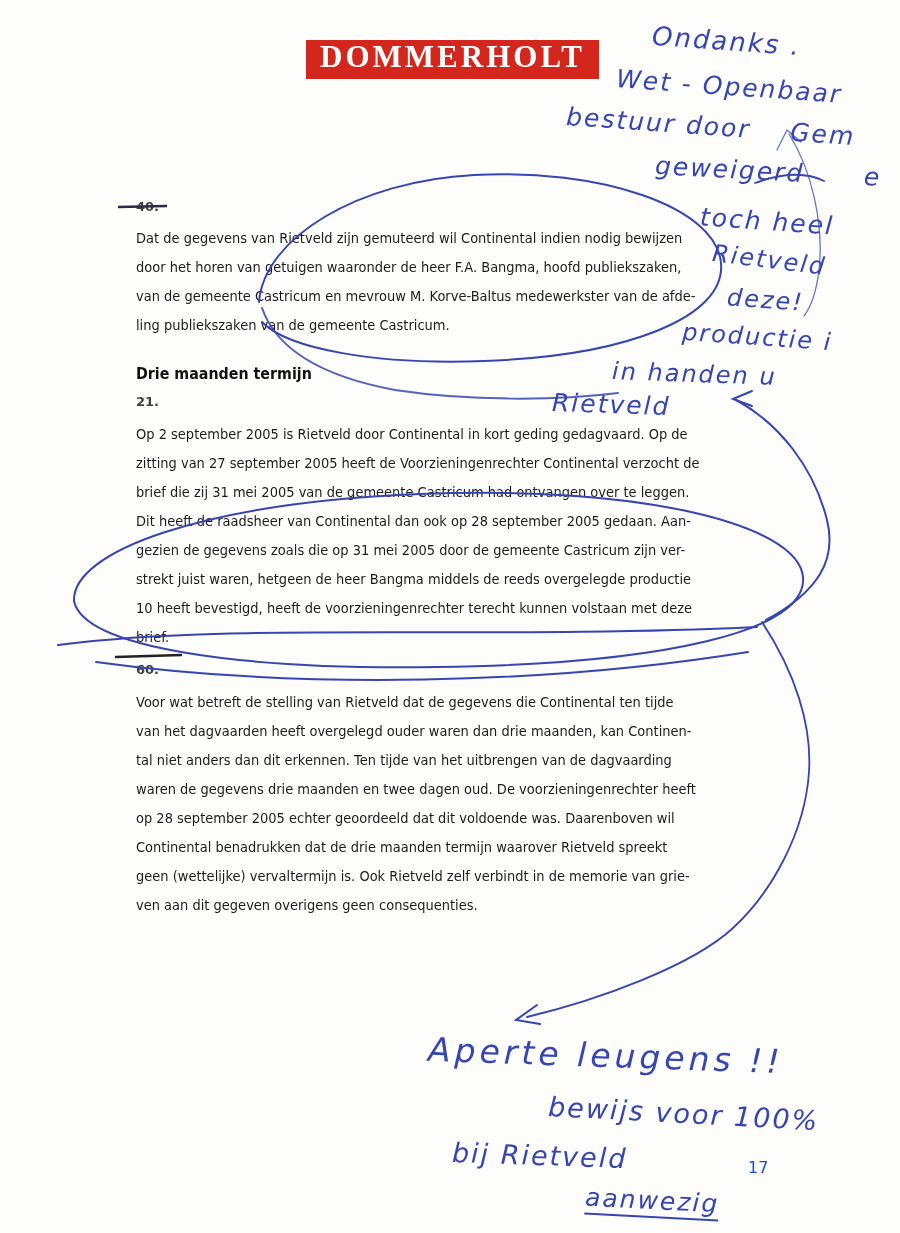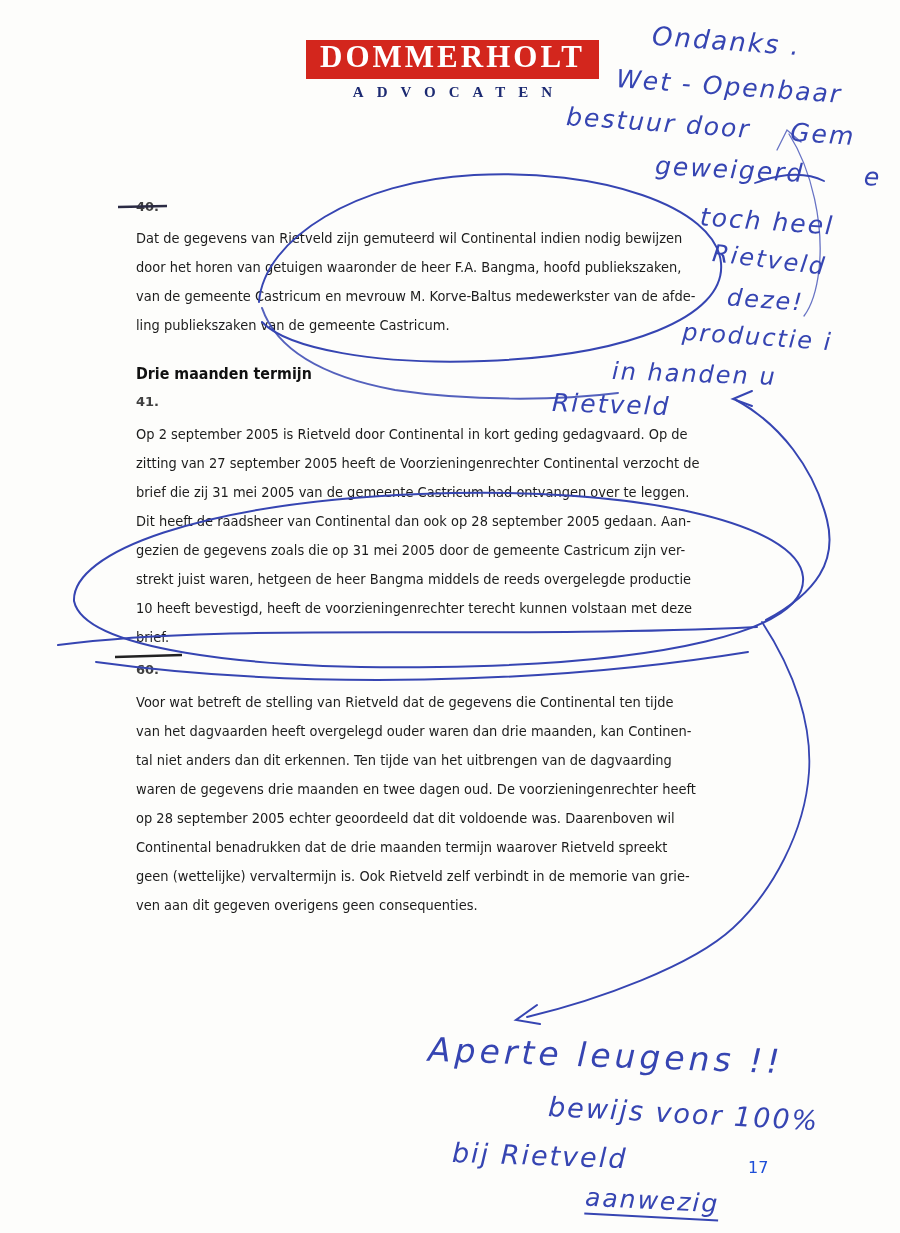--- a/index.html
+++ b/index.html
@@ -64,31 +64,30 @@
   .ink{position:absolute;left:0;top:0;pointer-events:none;}
 </style>
 </head>
 <body>
 
 <div class="page">
 
   <div class="logo-box" style="left:306px;top:40px;width:293px;height:39px;background:#d3261d;">
     <span class="logo-title">DOMMERHOLT</span>
   </div>
-  <div class="logo-sub">ADVOCATEN</div>
 
   <div class="pnum" style="top:199px;">40.</div>
   <div class="para" style="top:224px;">Dat de gegevens van Rietveld zijn gemuteerd wil Continental indien nodig bewijzen
 door het horen van getuigen waaronder de heer F.A. Bangma, hoofd publiekszaken,
 van de gemeente Castricum en mevrouw M. Korve-Baltus medewerkster van de afde-
 ling publiekszaken van de gemeente Castricum.</div>
 
   <div class="heading" style="top:365px;">Drie maanden termijn</div>
 
-  <div class="pnum" style="top:394px;">41.</div>
+  <div class="pnum" style="top:394px;">21.</div>
   <div class="para" style="top:420px;">Op 2 september 2005 is Rietveld door Continental in kort geding gedagvaard. Op de
 zitting van 27 september 2005 heeft de Voorzieningenrechter Continental verzocht de
 brief die zij 31 mei 2005 van de gemeente Castricum had ontvangen over te leggen.
 Dit heeft de raadsheer van Continental dan ook op 28 september 2005 gedaan. Aan-
 gezien de gegevens zoals die op 31 mei 2005 door de gemeente Castricum zijn ver-
 strekt juist waren, hetgeen de heer Bangma middels de reeds overgelegde productie
 10 heeft bevestigd, heeft de voorzieningenrechter terecht kunnen volstaan met deze
 brief.</div>
 
   <div class="pnum" style="top:662px;">60.</div>

